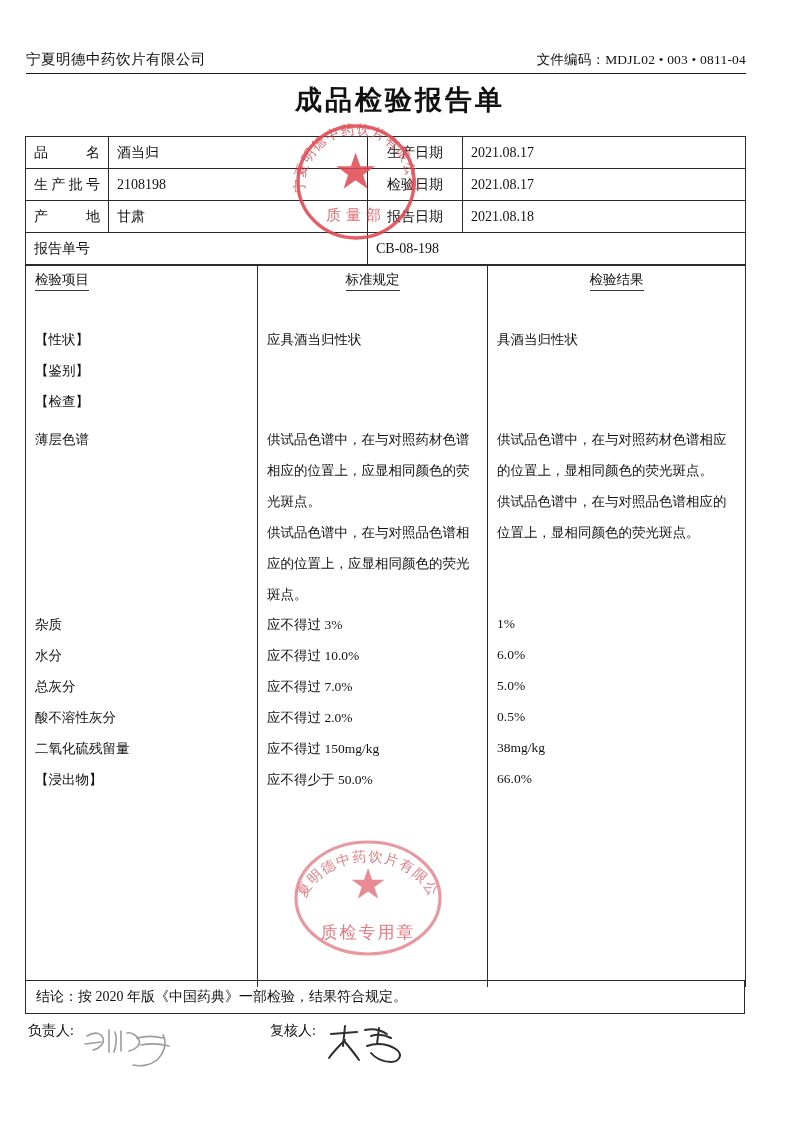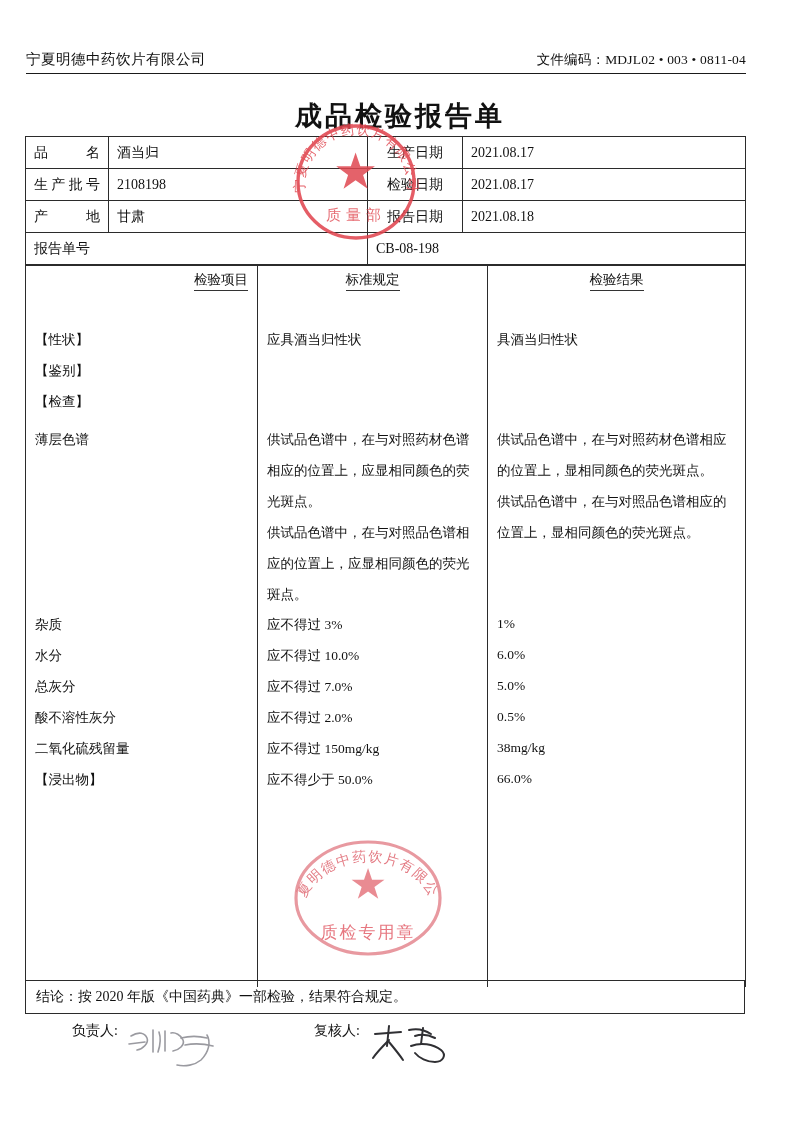--- a/index.html
+++ b/index.html
@@ -21,21 +21,21 @@
     display: flex; justify-content: space-between; align-items: flex-end;
     padding-bottom: 4px;
     border-bottom: 1.4px solid #1a1a1a;
   }
   .company-name { font-size: 14.5px; letter-spacing: .5px; }
   .doc-code { font-size: 13.5px; letter-spacing: .2px; }
 
   .title {
     position: absolute; left: 0; top: 82px; width: 800px;
     text-align: center;
-    font-size: 27px; font-weight: bold; letter-spacing: 3px; margin-top: 16px;
+    font-size: 27px; font-weight: bold; letter-spacing: 3px;
   }
 
   
   .info-table {
     position: absolute; left: 25px; top: 136px; width: 720px;
     border-collapse: collapse;
     table-layout: fixed;
     font-size: 14px;
     background: transparent;
   }
@@ -72,21 +72,21 @@
     border-top: 1.1px solid #2b2b2b;
     font-weight: normal;
     height: 30px;
     vertical-align: middle;
   }
   .col-item { width: 232px; }
   .col-std  { width: 230px; }
   .col-res  { width: 258px; }
   .hdr-txt { border-bottom: 1.1px solid #333; display: inline-block; padding-bottom: 1px; }
   .th-center { text-align: center; }
-  .th-left { text-align: right; text-decoration: underline; }
+  .th-left { text-align: left; text-decoration: underline; }
 
   .spacer-row td { height: 32px; }
   .row td { padding-top: 3px; padding-bottom: 3px; }
   .r-h { height: 31px; }
   .tlc td { line-height: 31px; }
   .tlc p { margin: 0; }
   .filler td { height: 188px; }
   .bracket { letter-spacing: 0px; }
 
   
@@ -98,21 +98,21 @@
     padding: 0 10px;
     background: transparent;
     text-align: right;
   }
 
   
   .sign-row {
     position: absolute; left: 25px; top: 1022px; width: 720px; height: 60px;
   }
   .sign-block { position: absolute; top: 0; font-size: 14px; }
-  .sig-label { display: inline-block; vertical-align: top; margin-left: 44px; }
+  .sig-label { display: inline-block; vertical-align: top; }
   .sig-img { display: inline-block; vertical-align: top; margin-left: 4px; }
   .s1 { left: 3px; }
   .s2 { left: 245px; }
   .s3 { left: 447px; }
 
   
   .stamp { position: absolute; pointer-events: none; }
   .stamp-top { left: 288px; top: 120px; width: 136px; height: 124px; opacity: .92; }
   .stamp-bottom { left: 288px; top: 836px; width: 160px; height: 124px; opacity: .88; }
 

